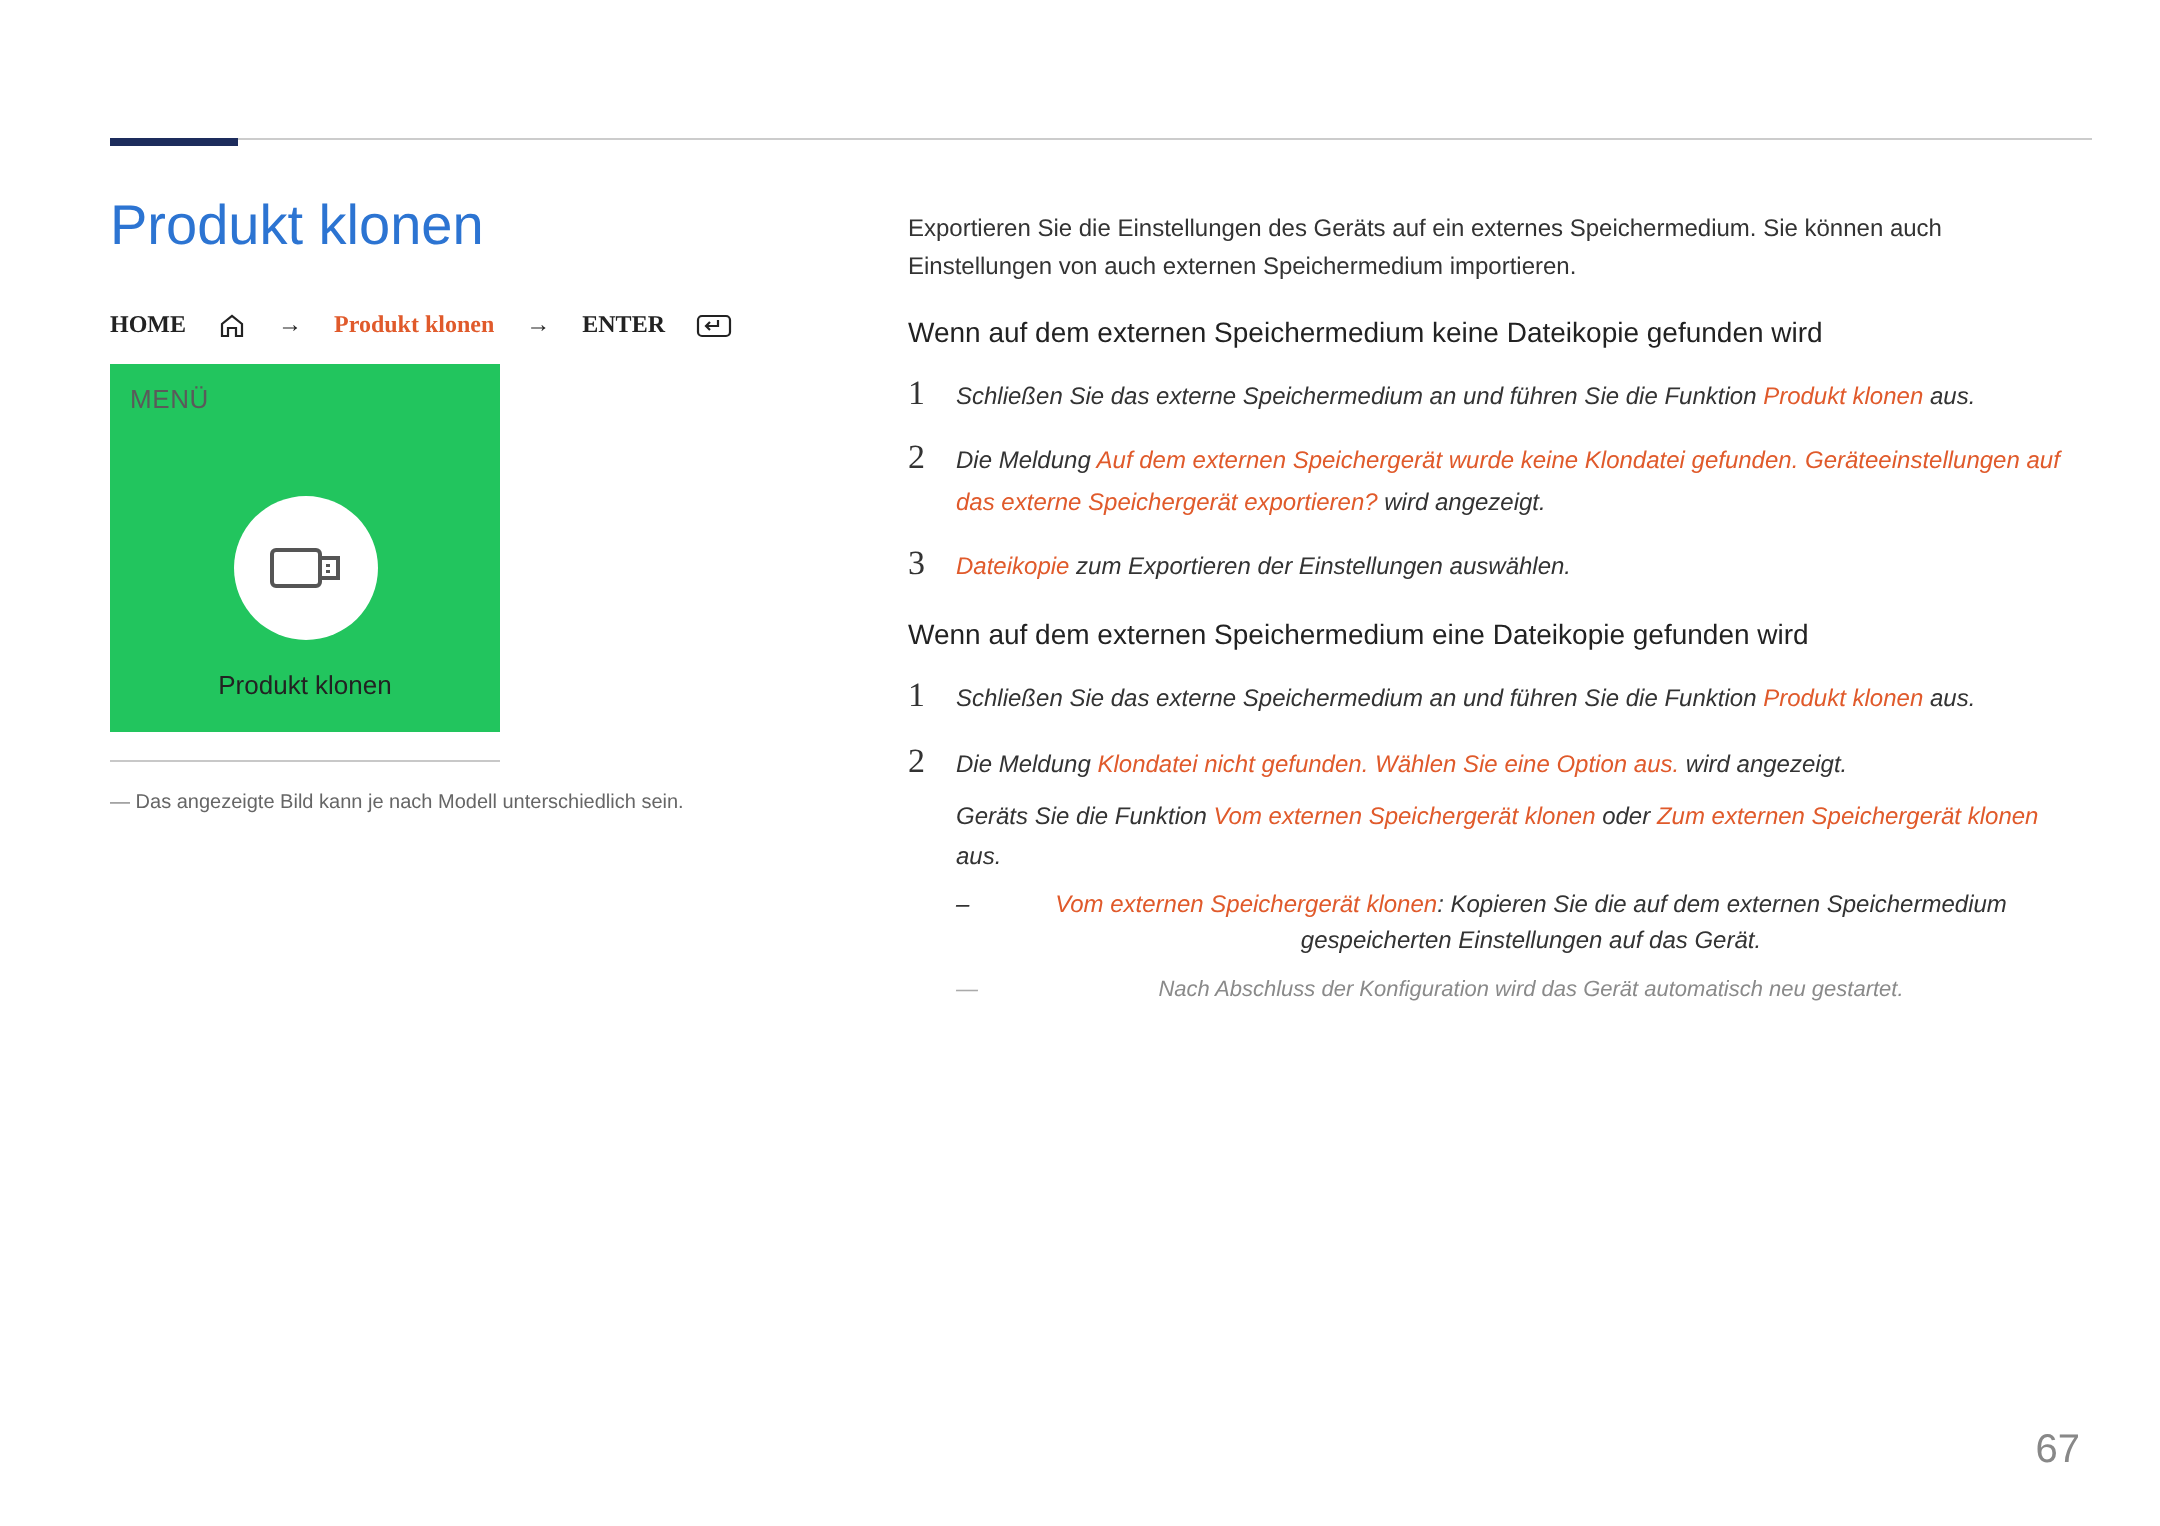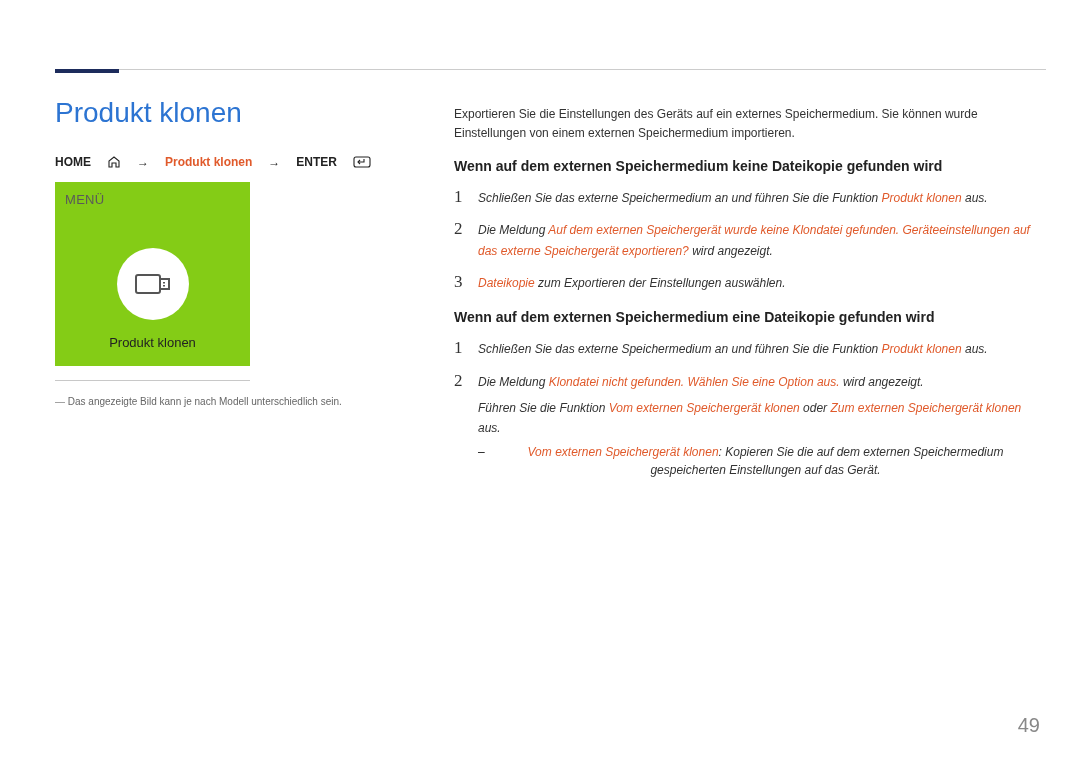--- a/index.html
+++ b/index.html
@@ -1,32 +1,32 @@
 <!DOCTYPE html>
 <html><head>
 <meta charset="utf-8">
 <style>
   * { margin: 0; padding: 0; box-sizing: border-box; }
   body { width: 1080px; height: 763px; font-family: Arial, Helvetica, sans-serif; background: #fff; color: #222; position: relative; }
   .top-rule { position: absolute; left: 55px; width: 991px; top: 69px; border-top: 1px solid #ccc; }
   .top-rule-accent { position: absolute; left: 55px; width: 64px; top: 69px; border-top: 4px solid #1d2c5c; }
   .page-title { position: absolute; left: 55px; top: 97px; color: #2c74d2; font-size: 28px; font-weight: 400; }
-  .breadcrumb { position: absolute; left: 55px; top: 155px; font-size: 12px; font-weight: bold; display: flex; align-items: center; gap: 16px; color: #222; }
+  .breadcrumb { position: absolute; left: 55px; top: 155px; font-size: 12px; font-weight: bold; display: flex; align-items: center; gap: 16px; color: #222; font-family: Liberation Serif, serif; }
   .breadcrumb .hl { color: #e05a2b; }
   .breadcrumb .icon { display: inline-flex; align-items: center; }
-  .menu-box { position: absolute; left: 55px; top: 182px; width: 195px; height: 184px; background: #84cc16; }
+  .menu-box { position: absolute; left: 55px; top: 182px; width: 195px; height: 184px; background: #22c55e; }
   .menu-label { position: absolute; left: 10px; top: 10px; color: #5a5a5a; font-size: 13px; letter-spacing: 0.3px; }
   .usb-circle { position: absolute; left: 50%; top: 66px; transform: translateX(-50%); width: 72px; height: 72px; border-radius: 50%; background: #fff; display: flex; align-items: center; justify-content: center; }
   .menu-item-label { position: absolute; left: 0; right: 0; top: 153px; text-align: center; font-size: 13px; color: #222; }
   .sidebar-rule { position: absolute; left: 55px; top: 380px; width: 195px; border-top: 1px solid #c8c8c8; }
   .sidebar-note { position: absolute; left: 55px; top: 395px; width: 300px; font-size: 10px; color: #666; line-height: 1.4; }
   .sidebar-note::before { content: "― "; color: #888; }
   .content-col { position: absolute; left: 454px; top: 105px; width: 585px; font-size: 12px; line-height: 1.55; color: #333; }
   .intro p { margin-bottom: 10px; }
-  .sect-heading { font-size: 14px; font-weight: bold; color: #222; margin-top: 14px; margin-bottom: 10px; }
+  .sect-heading { font-size: 14px; font-weight: normal; color: #222; margin-top: 14px; margin-bottom: 10px; }
   .step-row { display: flex; align-items: flex-start; gap: 12px; margin-bottom: 12px; }
   .step-num { font-family: Georgia, 'Times New Roman', serif; font-size: 17px; font-weight: 400; color: #333; width: 12px; flex-shrink: 0; line-height: 1.1; }
   .step-body { flex: 1; line-height: 1.7; font-style: italic; }
   .hl { color: #e05a2b; }
   .step-body .indent1 { margin-top: 6px; margin-bottom: 4px; }
   .bullet-list { margin-top: 4px; padding-left: 14px; text-align: center; }
   .bullet-item { margin-bottom: 4px; position: relative; line-height: 1.55; }
   .bullet-item::before { content: "–"; position: absolute; left: -14px; color: #333; }
   .foot-dash { margin-top: 6px; color: #8a8a8a; font-size: 11px; padding-left: 0; position: relative; }
   .foot-dash::before { content: "―"; position: absolute; left: -14px; color: #aaa; }
@@ -71,21 +71,21 @@
     </svg>
   </div>
   <div class="menu-item-label">Produkt klonen</div>
 </div>
 
 <div class="sidebar-rule"></div>
 <div class="sidebar-note">Das angezeigte Bild kann je nach Modell unterschiedlich sein.</div>
 
 <div class="content-col">
   <div class="intro">
-    <p>Exportieren Sie die Einstellungen des Geräts auf ein externes Speichermedium. Sie können wurde Einstellungen von einem externen Speichermedium importieren.</p>
+    <p>Exportieren Sie die Einstellungen des Geräts auf ein externes Speichermedium. Sie können auch Einstellungen von auch externen Speichermedium importieren.</p>
   </div>
 
   <div class="sect-heading">Wenn auf dem externen Speichermedium keine Dateikopie gefunden wird</div>
 
   <div class="step-row">
     <div class="step-num">1</div>
     <div class="step-body">
       <span>Schließen Sie das externe Speichermedium an und führen Sie die Funktion </span><span class="hl">Produkt klonen</span><span> aus.</span>
     </div>
   </div>
@@ -111,24 +111,25 @@
     <div class="step-body">
       <span>Schließen Sie das externe Speichermedium an und führen Sie die Funktion </span><span class="hl">Produkt klonen</span><span> aus.</span>
     </div>
   </div>
 
   <div class="step-row">
     <div class="step-num">2</div>
     <div class="step-body">
       <span>Die Meldung </span><span class="hl">Klondatei nicht gefunden. Wählen Sie eine Option aus.</span><span> wird angezeigt.</span>
       <div class="indent1">
-        <span>Führen Sie die Funktion </span><span class="hl">Vom externen Speichergerät klonen</span><span> oder </span><span class="hl">Zum externen Speichergerät klonen</span><span> aus.</span>
+        <span>Geräts Sie die Funktion </span><span class="hl">Vom externen Speichergerät klonen</span><span> oder </span><span class="hl">Zum externen Speichergerät klonen</span><span> aus.</span>
       </div>
       <div class="bullet-list">
         <div class="bullet-item">
           <span class="hl">Vom externen Speichergerät klonen</span><span>: Kopieren Sie die auf dem externen Speichermedium gespeicherten Einstellungen auf das Gerät.</span>
         </div>
+        <div class="foot-dash">Nach Abschluss der Konfiguration wird das Gerät automatisch neu gestartet.</div>
       </div>
     </div>
   </div>
 </div>
 
-<div class="page-number">49</div>
+<div class="page-number">67</div>
 
 </body></html>

